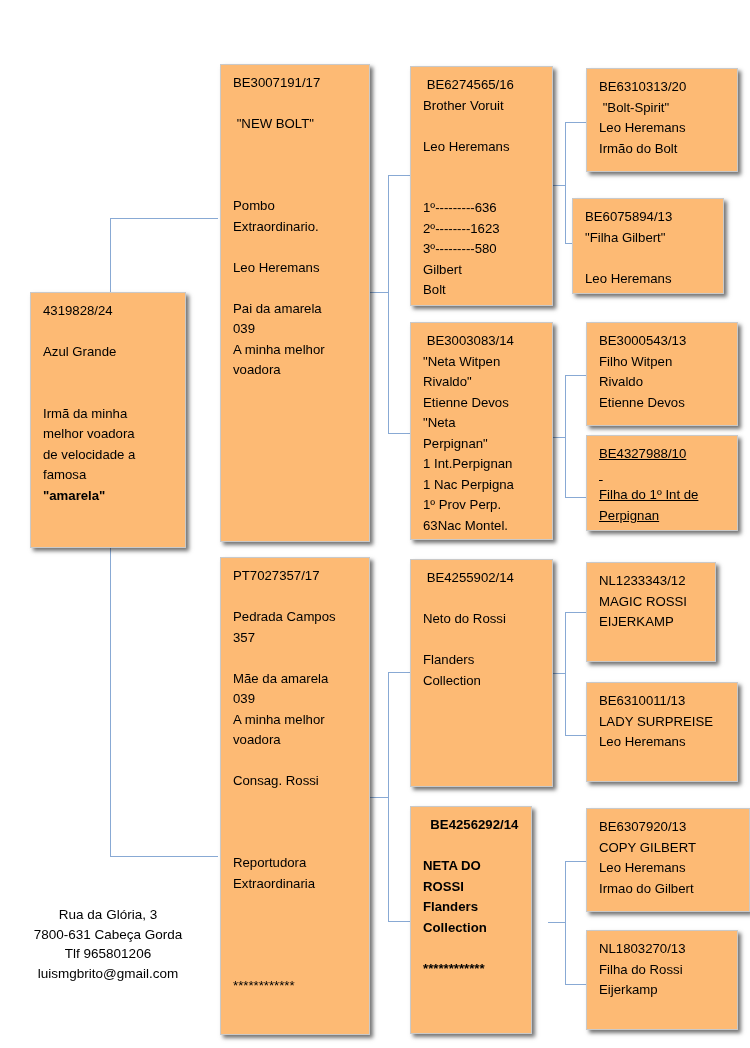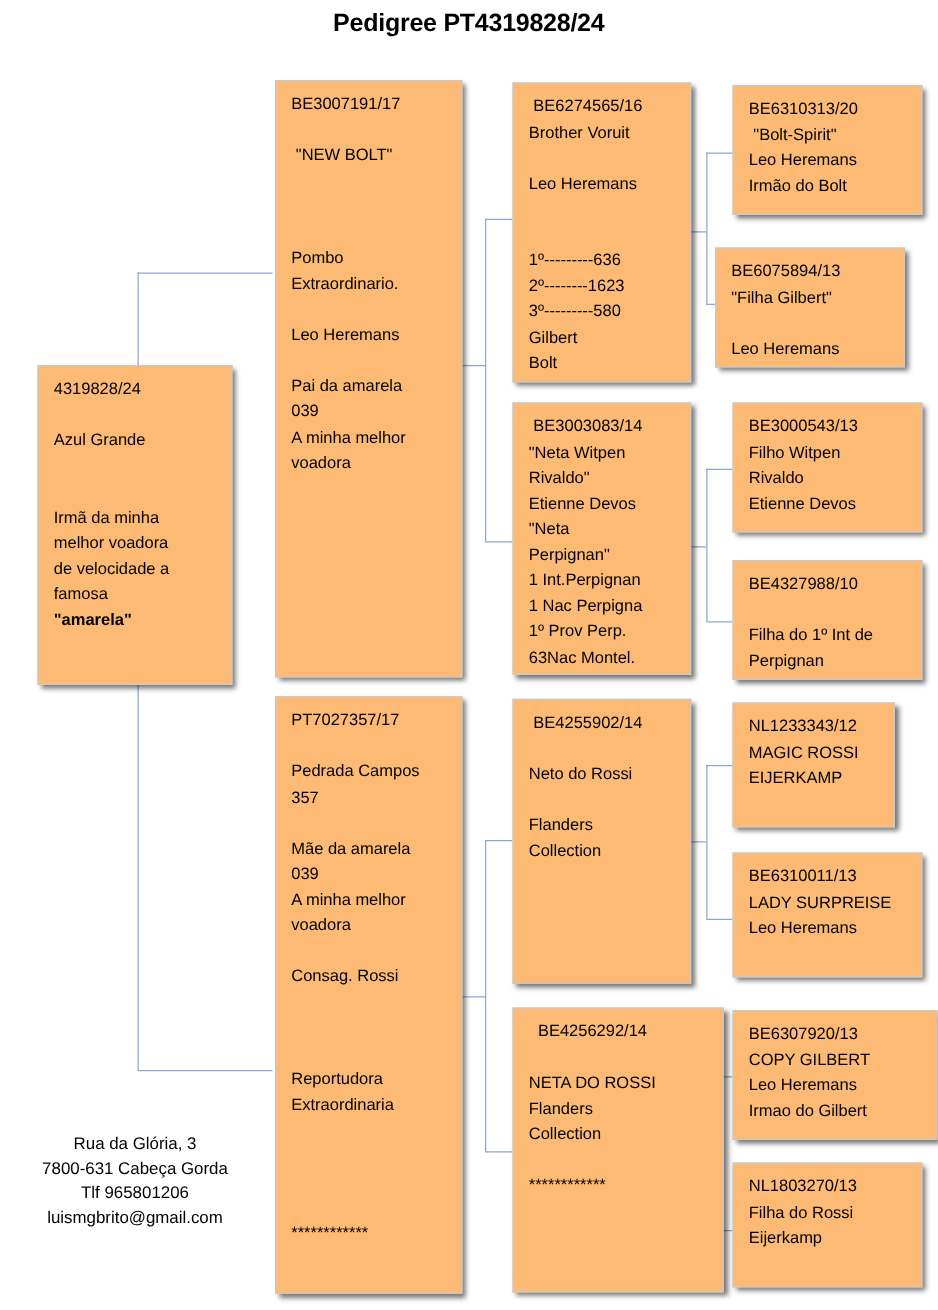--- a/index.html
+++ b/index.html
@@ -75,21 +75,20 @@
     font-size: 17px;
     line-height: 24px;
     padding-bottom: 1px;
   }
 </style>
 </head>
 <body>
 
 <div id="page-root">
 
-  <div class="title">Pedigree PT4319828/24</div>
 
   <div class="conn h" style="left:110px; top:420px; width:12px;"></div>
   <div class="conn v" style="left:110px; top:218px; height:638px;"></div>
   <div class="conn h" style="left:110px; top:218px; width:108px;"></div>
   <div class="conn h" style="left:110px; top:856px; width:108px;"></div>
 
   <div class="conn h" style="left:366px; top:292px; width:22px;"></div>
   <div class="conn v" style="left:388px; top:175px; height:258px;"></div>
   <div class="conn h" style="left:388px; top:175px; width:22px;"></div>
   <div class="conn h" style="left:388px; top:433px; width:22px;"></div>
@@ -126,31 +125,31 @@
   <div class="node" style="left:410px; top:66px; width:143px; height:240px;"><span class="line"> BE6274565/16</span><span class="line">Brother Voruit</span><span class="line blank">&nbsp;</span><span class="line">Leo Heremans</span><span class="line blank">&nbsp;</span><span class="line blank">&nbsp;</span><span class="line">1º---------636</span><span class="line">2º--------1623</span><span class="line">3º---------580</span><span class="line">Gilbert</span><span class="line">Bolt</span><span class="line">De Jan</span></div>
 
   <div class="node" style="left:586px; top:68px; width:152px; height:104px;"><span class="line">BE6310313/20</span><span class="line"> "Bolt-Spirit"</span><span class="line">Leo Heremans</span><span class="line">Irmão do Bolt</span></div>
 
   <div class="node" style="left:572px; top:198px; width:152px; height:96px;"><span class="line">BE6075894/13</span><span class="line">"Filha Gilbert"</span><span class="line blank">&nbsp;</span><span class="line">Leo Heremans</span></div>
 
   <div class="node" style="left:410px; top:322px; width:143px; height:218px;"><span class="line"> BE3003083/14</span><span class="line">"Neta Witpen</span><span class="line">Rivaldo"</span><span class="line">Etienne Devos</span><span class="line">"Neta</span><span class="line">Perpignan"</span><span class="line">1 Int.Perpignan</span><span class="line">1 Nac Perpigna</span><span class="line">1º Prov Perp.</span><span class="line">63Nac Montel.</span></div>
 
   <div class="node" style="left:586px; top:322px; width:152px; height:104px;"><span class="line">BE3000543/13</span><span class="line">Filho Witpen</span><span class="line">Rivaldo</span><span class="line">Etienne Devos</span></div>
 
-  <div class="node" style="left:586px; top:448px; width:152px; height:96px;"><span class="line">BE4327988/10</span><span class="line blank">&nbsp;</span><span class="line">Filha do 1º Int de</span><span class="line">Perpignan</span></div>
+  <div class="node" style="left:586px; top:435px; width:152px; height:96px;text-decoration:underline;"><span class="line">BE4327988/10</span><span class="line blank">&nbsp;</span><span class="line">Filha do 1º Int de</span><span class="line">Perpignan</span></div>
 
   <div class="node" style="left:220px; top:557px; width:150px; height:478px;"><span class="line">PT7027357/17</span><span class="line blank">&nbsp;</span><span class="line">Pedrada Campos</span><span class="line">357</span><span class="line blank">&nbsp;</span><span class="line">Mãe da amarela</span><span class="line">039</span><span class="line">A minha melhor</span><span class="line">voadora</span><span class="line blank">&nbsp;</span><span class="line">Consag. Rossi</span><span class="line blank">&nbsp;</span><span class="line blank">&nbsp;</span><span class="line blank">&nbsp;</span><span class="line">Reportudora</span><span class="line">Extraordinaria</span><span class="line blank">&nbsp;</span><span class="line blank">&nbsp;</span><span class="line blank">&nbsp;</span><span class="line blank">&nbsp;</span><span class="line">************</span></div>
 
   <div class="node" style="left:410px; top:559px; width:143px; height:228px;"><span class="line"> BE4255902/14</span><span class="line blank">&nbsp;</span><span class="line">Neto do Rossi</span><span class="line blank">&nbsp;</span><span class="line">Flanders</span><span class="line">Collection</span></div>
 
   <div class="node" style="left:586px; top:562px; width:130px; height:100px;"><span class="line">NL1233343/12</span><span class="line">MAGIC ROSSI</span><span class="line">EIJERKAMP</span></div>
 
   <div class="node" style="left:586px; top:682px; width:152px; height:100px;"><span class="line">BE6310011/13</span><span class="line">LADY SURPREISE</span><span class="line">Leo Heremans</span></div>
 
-  <div class="node" style="left:410px; top:806px; width:169px; height:228px;"><span class="line">  BE4256292/14</span><span class="line blank">&nbsp;</span><span class="line">NETA DO ROSSI</span><span class="line">Flanders</span><span class="line">Collection</span><span class="line blank">&nbsp;</span><span class="line">************</span></div>
+  <div class="node" style="left:410px; top:806px; width:122px; height:228px;font-weight:bold;"><span class="line">  BE4256292/14</span><span class="line blank">&nbsp;</span><span class="line">NETA DO ROSSI</span><span class="line">Flanders</span><span class="line">Collection</span><span class="line blank">&nbsp;</span><span class="line">************</span></div>
 
   <div class="node" style="left:586px; top:808px; width:164px; height:104px;"><span class="line">BE6307920/13</span><span class="line">COPY GILBERT</span><span class="line">Leo Heremans</span><span class="line">Irmao do Gilbert</span></div>
 
   <div class="node" style="left:586px; top:930px; width:152px; height:100px;"><span class="line">NL1803270/13</span><span class="line">Filha do Rossi</span><span class="line">Eijerkamp</span></div>
 
   <div class="footer">
     <div>Rua da Glória, 3</div>
     <div>7800-631 Cabeça Gorda</div>
     <div>Tlf 965801206</div>
     <div>luismgbrito@gmail.com</div>

